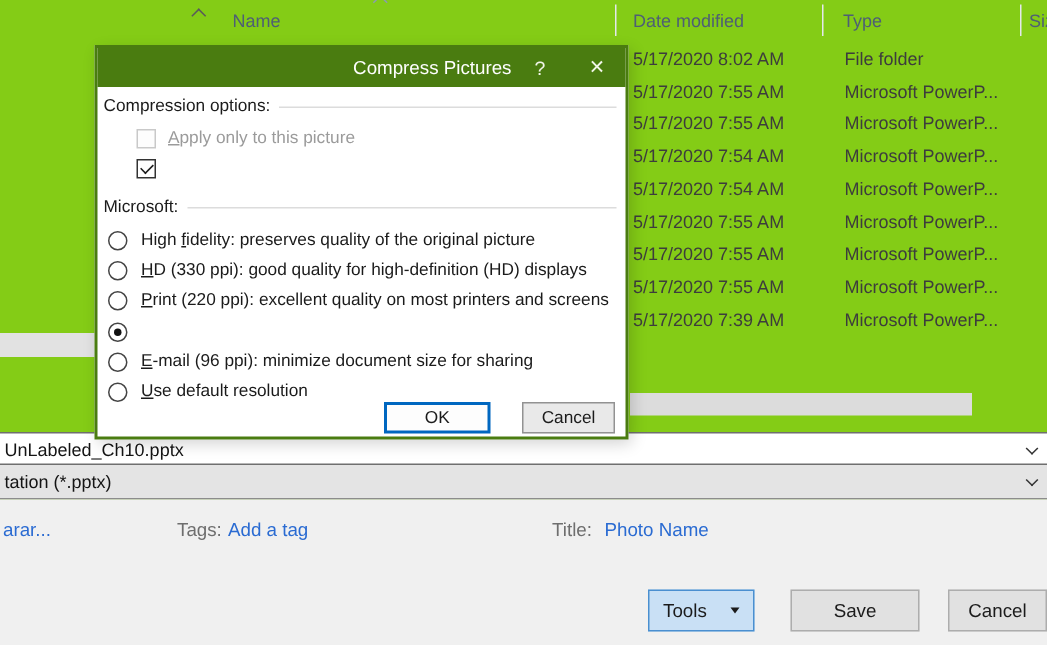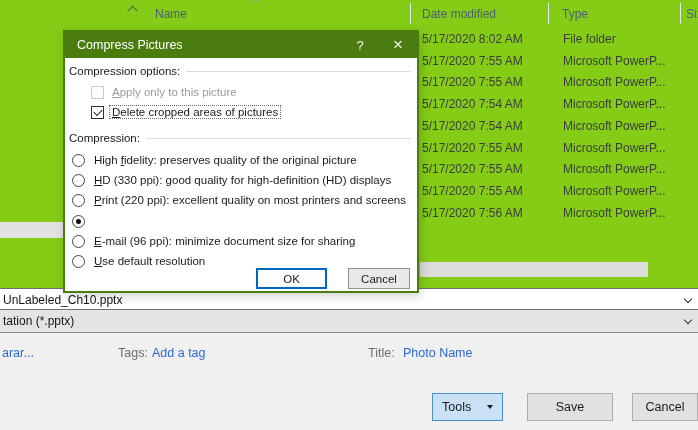--- a/index.html
+++ b/index.html
@@ -50,21 +50,21 @@
        justify-content:space-between;padding:0 9px;}
   #save-btn{left:527px;width:86px;}
   #cancel-btn{left:632px;width:66px;}
   .tri-down{width:0;height:0;border-left:3.5px solid transparent;border-right:3.5px solid transparent;border-top:4.5px solid #1b1b1b;}
 
   
   #dialog{position:absolute;left:63px;top:30px;width:356px;height:263px;box-sizing:border-box;
           background:#fff;border:2px solid var(--dialog-green);box-shadow:2px 3px 10px rgba(0,0,0,.18);z-index:10;}
   #dlg-titlebar{position:absolute;left:0;top:0;right:0;height:26px;background:var(--dialog-green);
           display:flex;align-items:center;}
-  #dlg-title{margin-left:12px;font-size:12.5px;color:#ffffff;flex:1;}
+  #dlg-title{margin-left:12px;font-size:12.5px;color:#ffffff;flex:1;text-align:right;}
   .dlg-sysbtn{width:38px;height:26px;display:flex;align-items:center;justify-content:center;color:#f2f6ea;}
   #dlg-help{font-size:13px;}
   #dlg-close{font-size:17px;font-weight:300;}
   .group-row{position:absolute;left:4px;right:6px;display:flex;align-items:center;font-size:11.5px;color:#1b1b1b;white-space:nowrap;}
   .group-row .rule{flex:1;height:1px;background:#dcdcdc;margin-left:6px;}
   #grp-compression{top:33px;}
   #grp-resolution{top:100px;}
 
   .cb-row{position:absolute;left:26px;height:16px;display:flex;align-items:center;font-size:11.5px;text-align:right;}
   .cb-box{position:relative;width:13px;height:13px;box-sizing:border-box;background:#fff;border:1px solid #333;margin-right:6px;flex:none;}
@@ -127,21 +127,21 @@
       </div>
       <div class="file-row" style="top: 162.2px;">
         <span class="date">5/17/2020 7:55 AM</span>
         <span class="type">Microsoft PowerP...</span>
       </div>
       <div class="file-row" style="top: 183.9px;">
         <span class="date">5/17/2020 7:55 AM</span>
         <span class="type">Microsoft PowerP...</span>
       </div>
       <div class="file-row" style="top: 205.6px;">
-        <span class="date">5/17/2020 7:56 AM</span>
+        <span class="date">5/17/2020 7:39 AM</span>
         <span class="type">Microsoft PowerP...</span>
       </div>
     </div>
 
   <div id="tree-selection"></div>
   <div id="hscrollbar"></div>
 
   <div class="combo-row" id="filename-row">
     <span class="combo-text">UnLabeled_Ch10.pptx</span>
     <span class="combo-arrow"></span>
@@ -183,26 +183,25 @@
     </div>
     <div id="checkbox-list">
         <div class="cb-row" style="top: 52px;">
           <span class="cb-box disabled"></span>
           <span class="lbl disabled"><u>A</u>pply only to this picture</span>
         </div>
         <div class="cb-row" style="top: 72px;">
           <span class="cb-box">
             <span class="checkmark"></span>
           </span>
-          <span class="lbl  focused"><u>D</u>elete cropped areas of pictures</span>
         </div>
       </div>
 
     <div class="group-row" id="grp-resolution">
-      <span>Compression:</span>
+      <span>Microsoft:</span>
         <span class="rule"></span>
     </div>
     <div id="radio-list">
         <div class="radio-row" style="top: 120px;">
           <span class="radio"></span>
           <span class="lbl">High <u>f</u>idelity: preserves quality of the original picture</span>
         </div>
         <div class="radio-row" style="top: 140px;">
           <span class="radio"></span>
           <span class="lbl"><u>H</u>D (330 ppi): good quality for high-definition (HD) displays</span>

